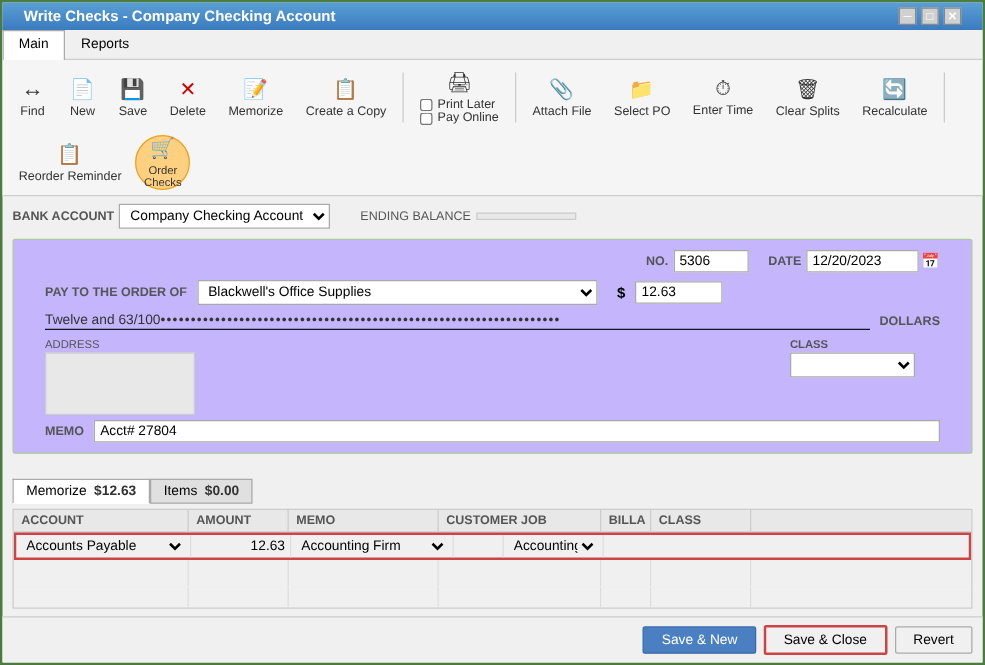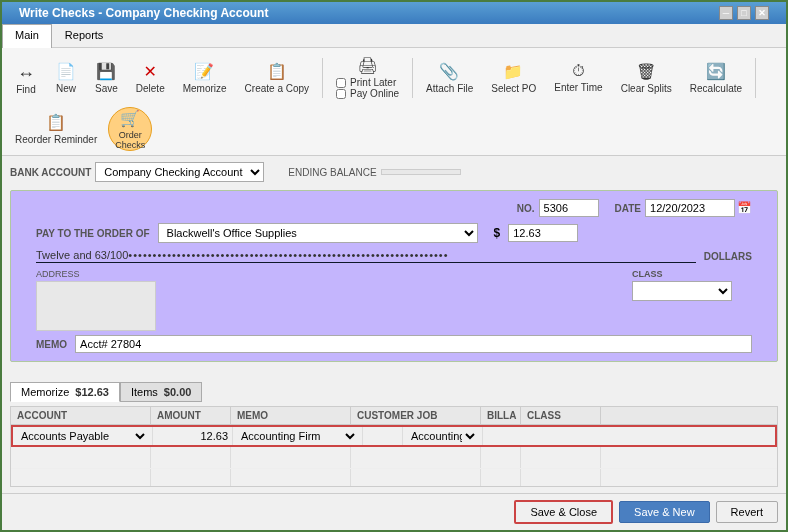--- a/index.html
+++ b/index.html
@@ -302,17 +302,17 @@
         <div class="td-cell col-amount"></div>
         <div class="td-cell col-memo"></div>
         <div class="td-cell col-cj"></div>
         <div class="td-cell col-billa"></div>
         <div class="td-cell col-class"></div>
       </div>
     </div>
   </div>
 
   <div class="footer">
+    <button class="footer-btn footer-btn-primary">Save &amp; New</button>
     <button class="footer-btn footer-btn-save-close">Save &amp; Close</button>
-    <button class="footer-btn footer-btn-primary">Save &amp; New</button>
     <button class="footer-btn">Revert</button>
   </div>
 </div>
 
 </body></html>

